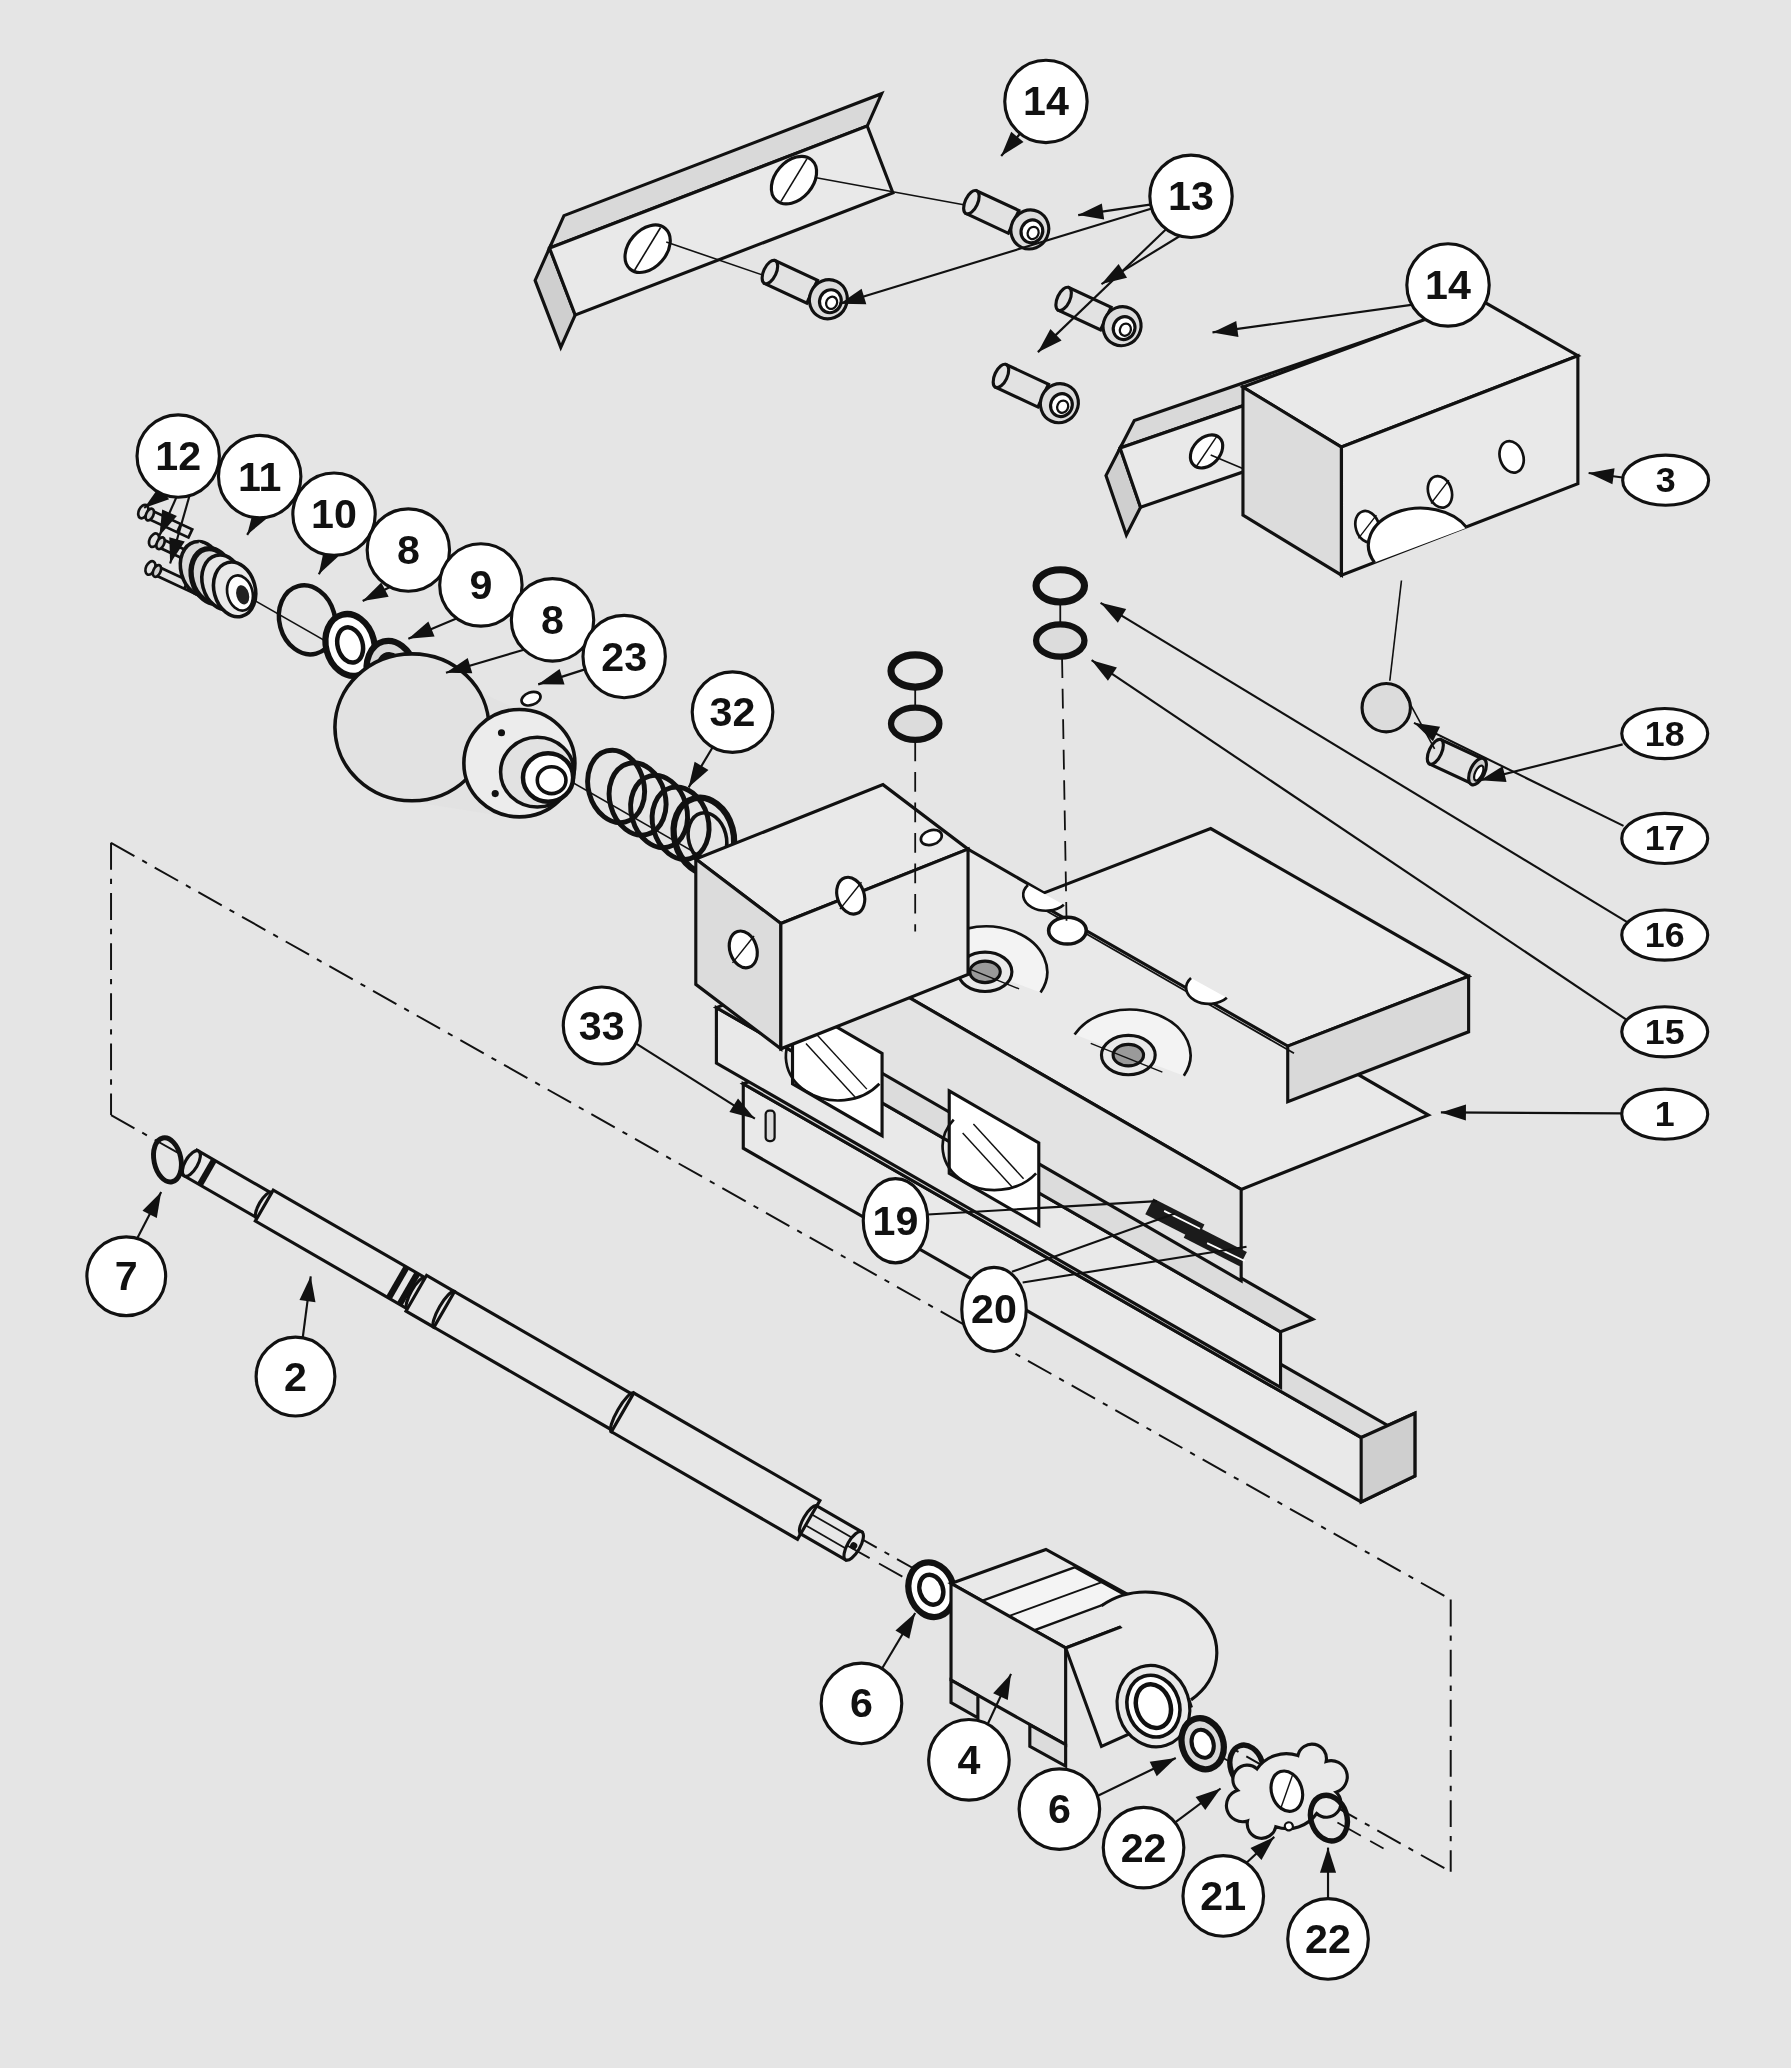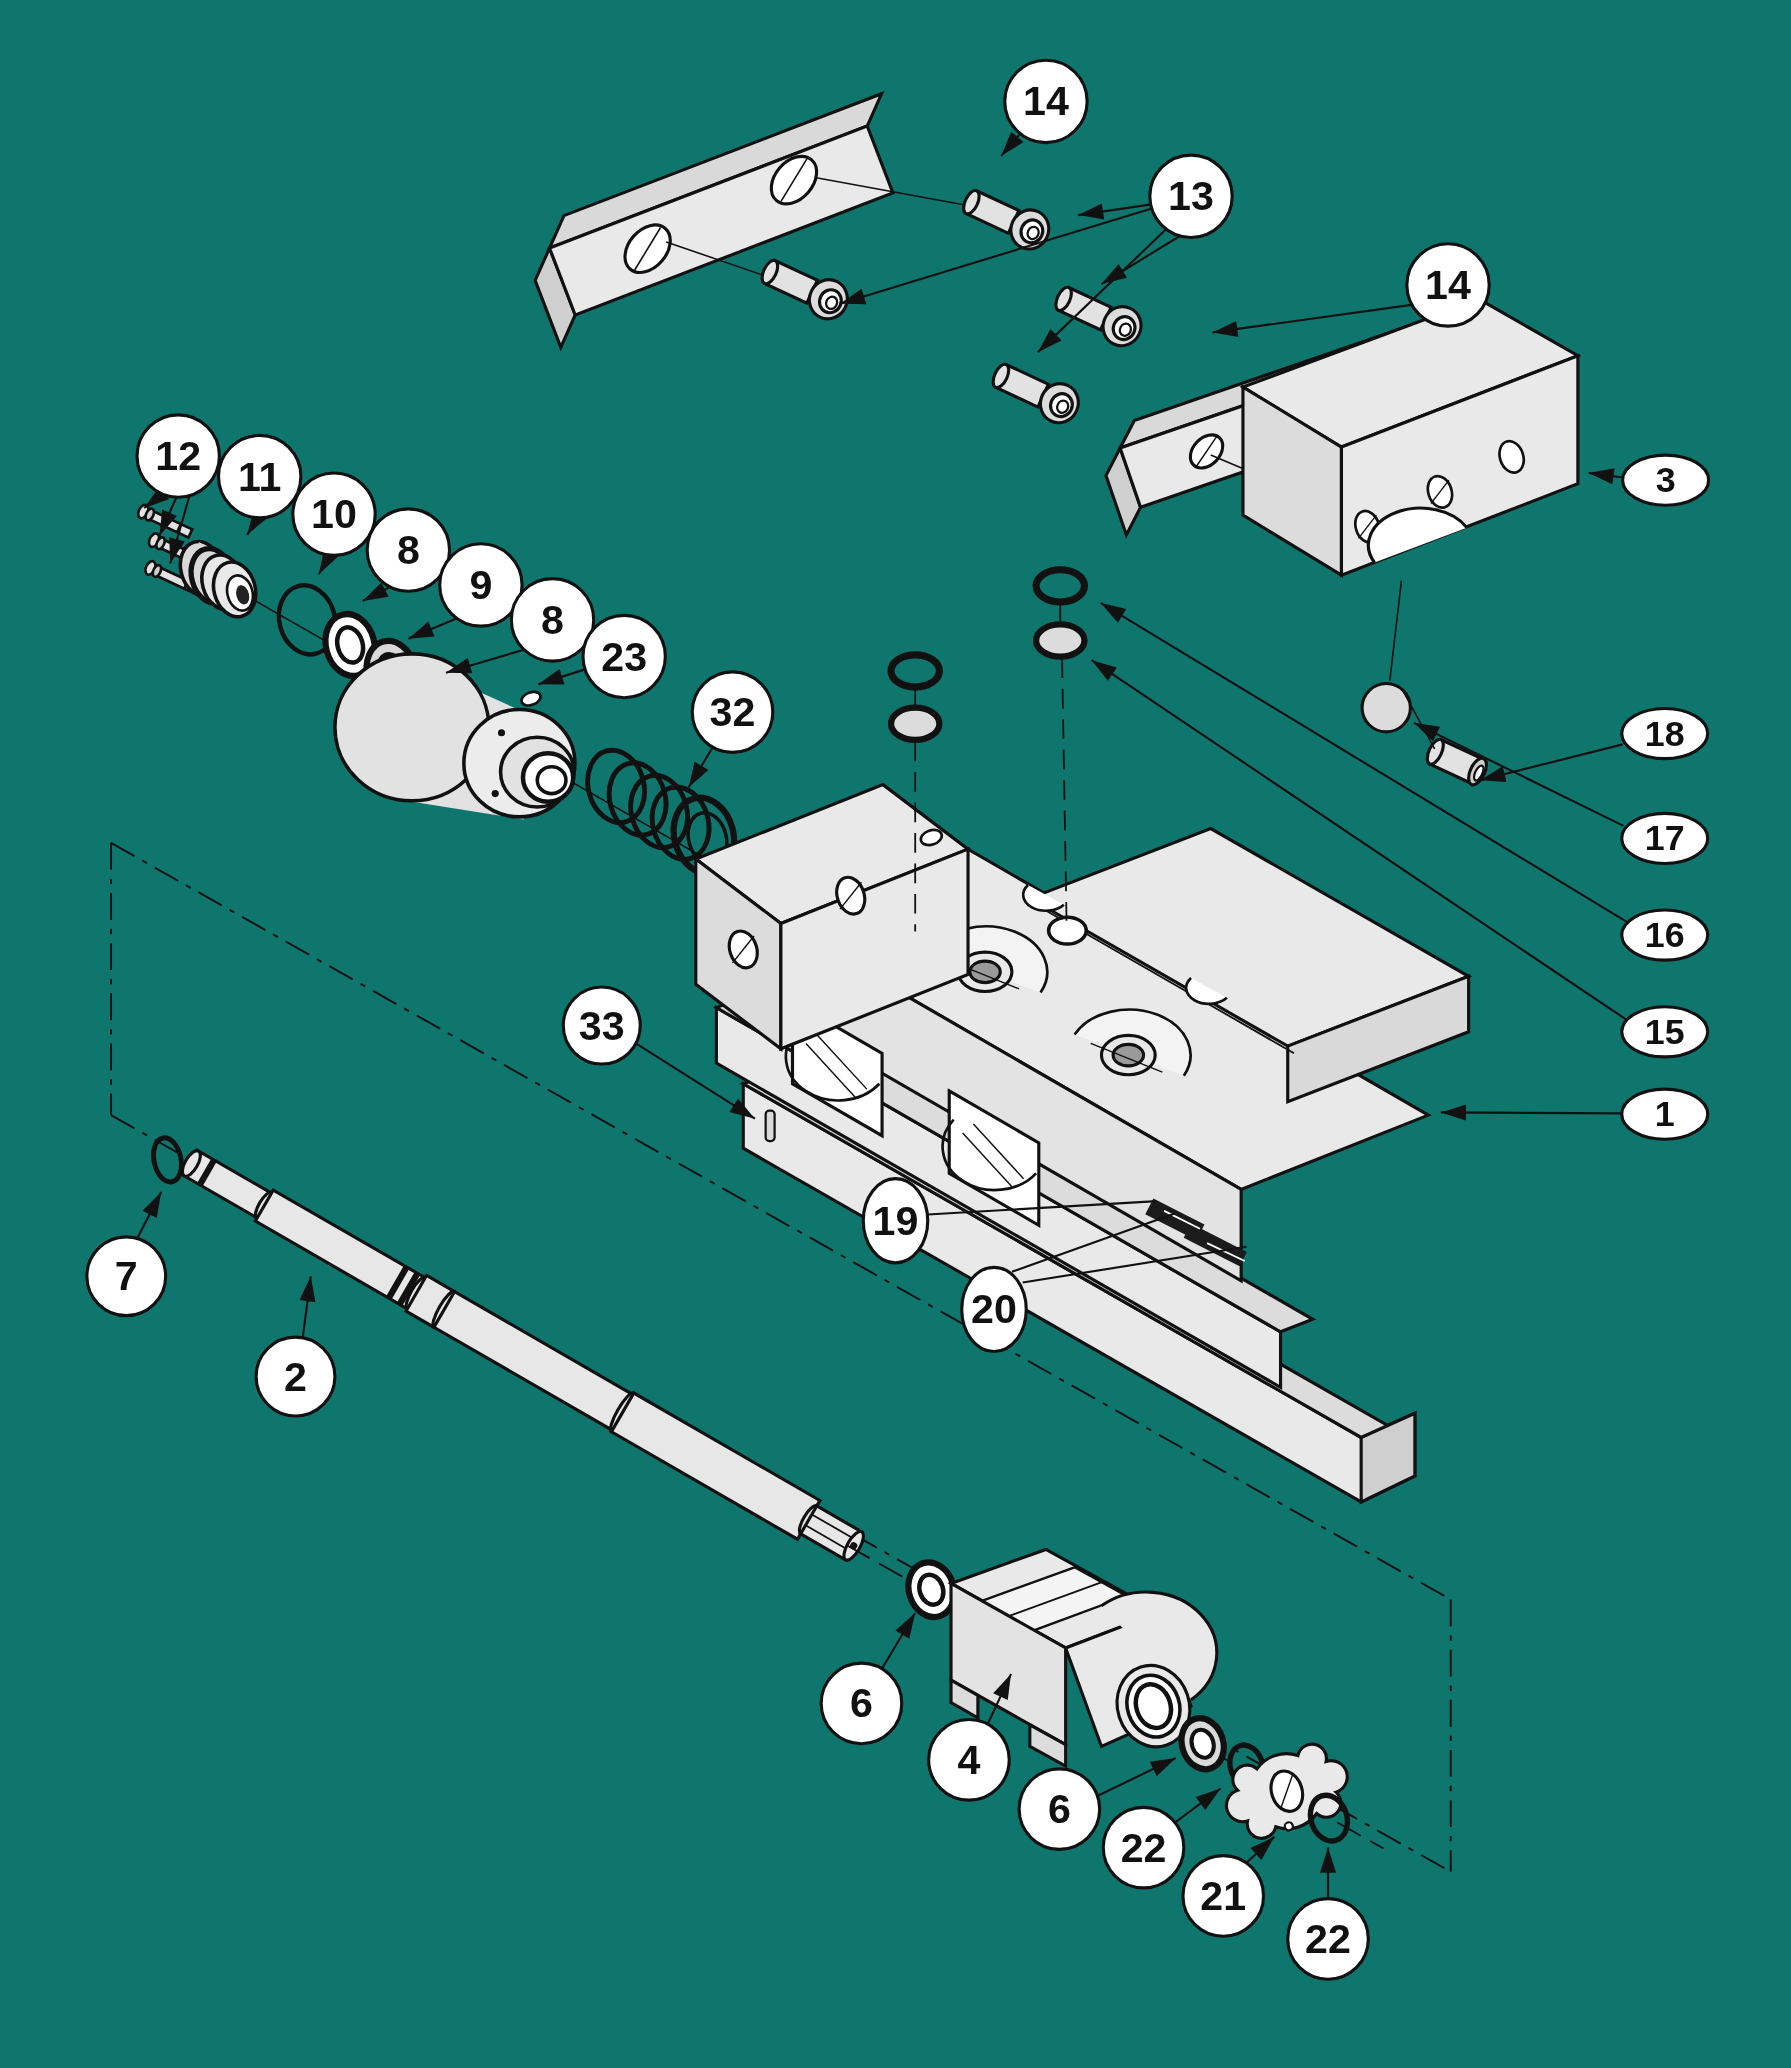--- a/index.html
+++ b/index.html
@@ -1,16 +1,16 @@
 <!DOCTYPE html>
 <html style="font-size:14.3px"><head>
 <meta charset="utf-8">
 <style>
   html,body{margin:0;padding:0;background:#ffffff;}
-  .page{position:relative;width:1791px;height:2069px;background:#0f766e;overflow:hidden;text-align:right;}
+  .page{position:relative;width:1791px;height:2069px;background:#e5e5e5;overflow:hidden;text-align:right;}
   svg{display:block;}
   text.callout-num{font-family:"Liberation Sans","DejaVu Sans",sans-serif;font-weight:bold;fill:#111;}
 </style>
 </head>
 <body>
 
 <div class="page">
 <svg width="1791" height="2069" viewBox="0 0 2000 2310" xmlns="http://www.w3.org/2000/svg">
 
   <g stroke="#111" stroke-width="2.2" fill="none" stroke-dasharray="30 10 6 10">

